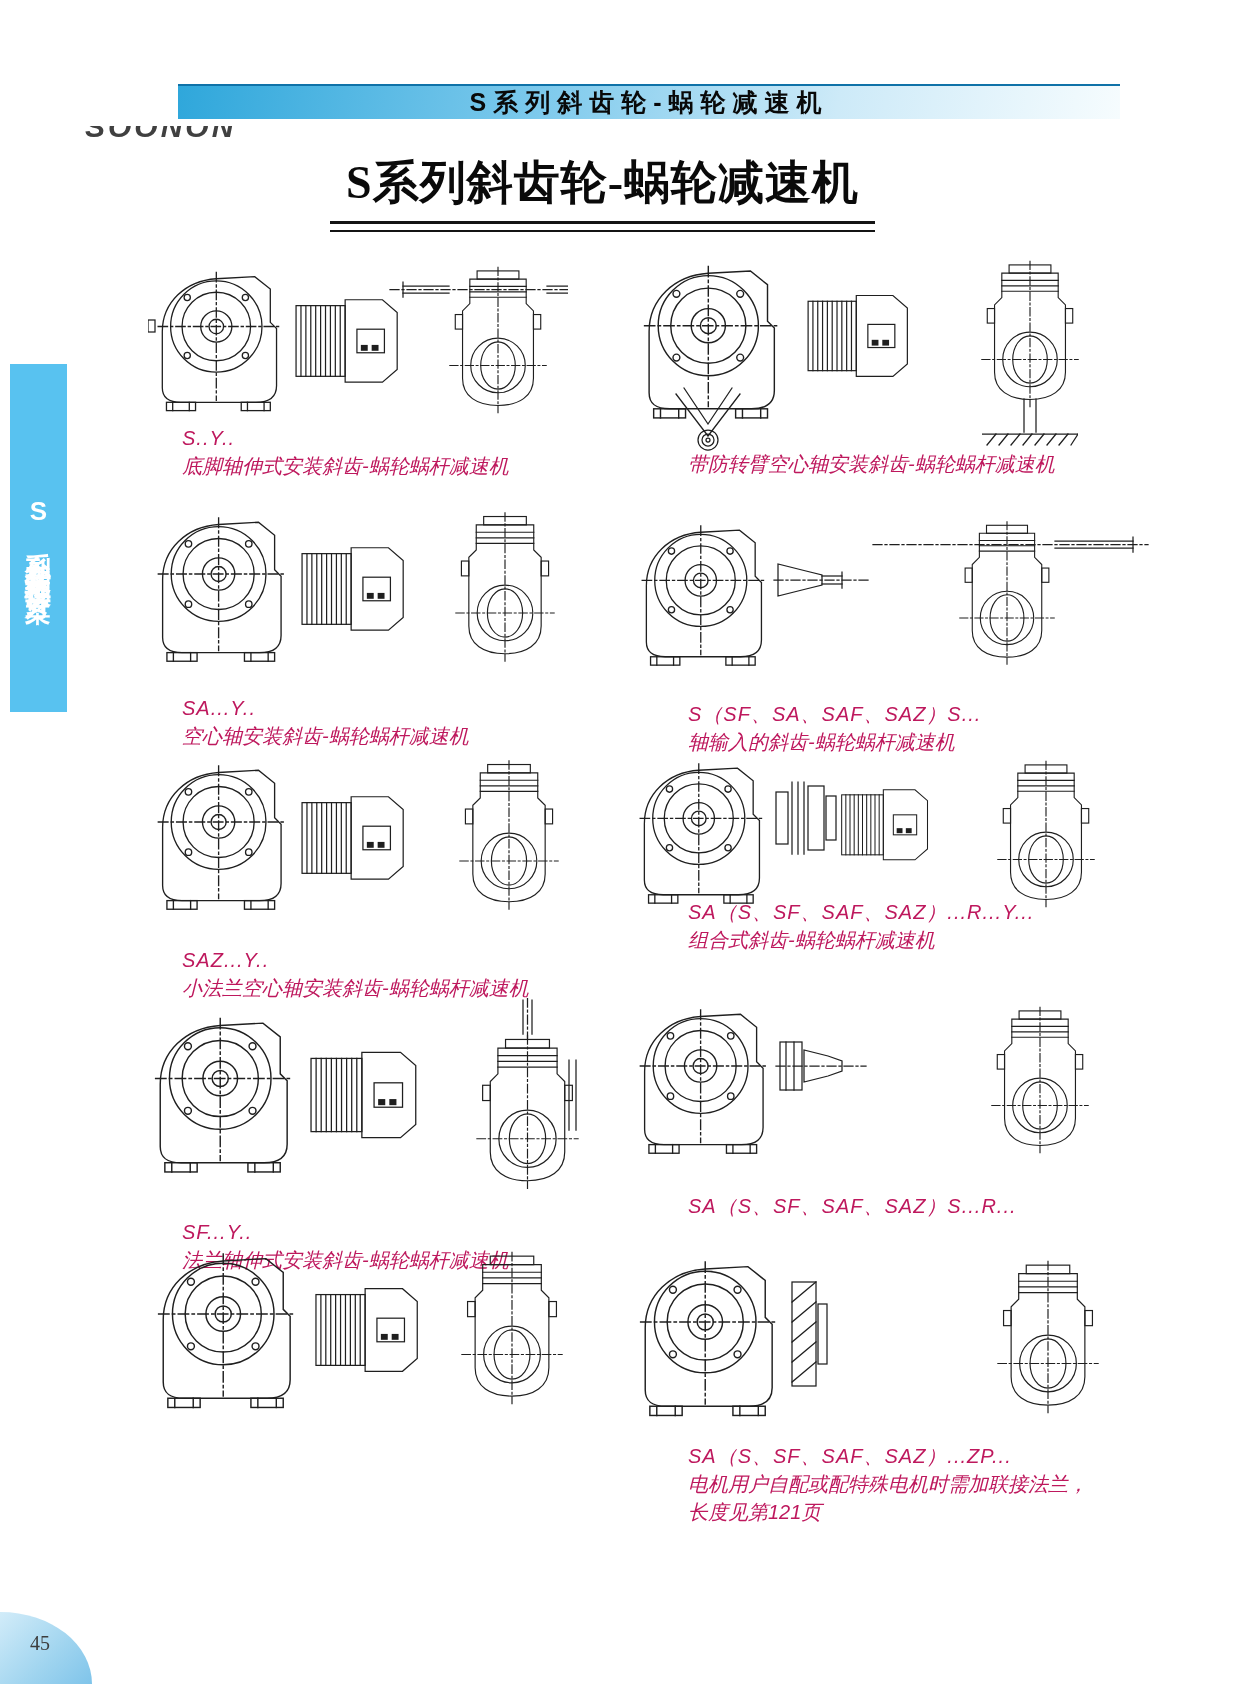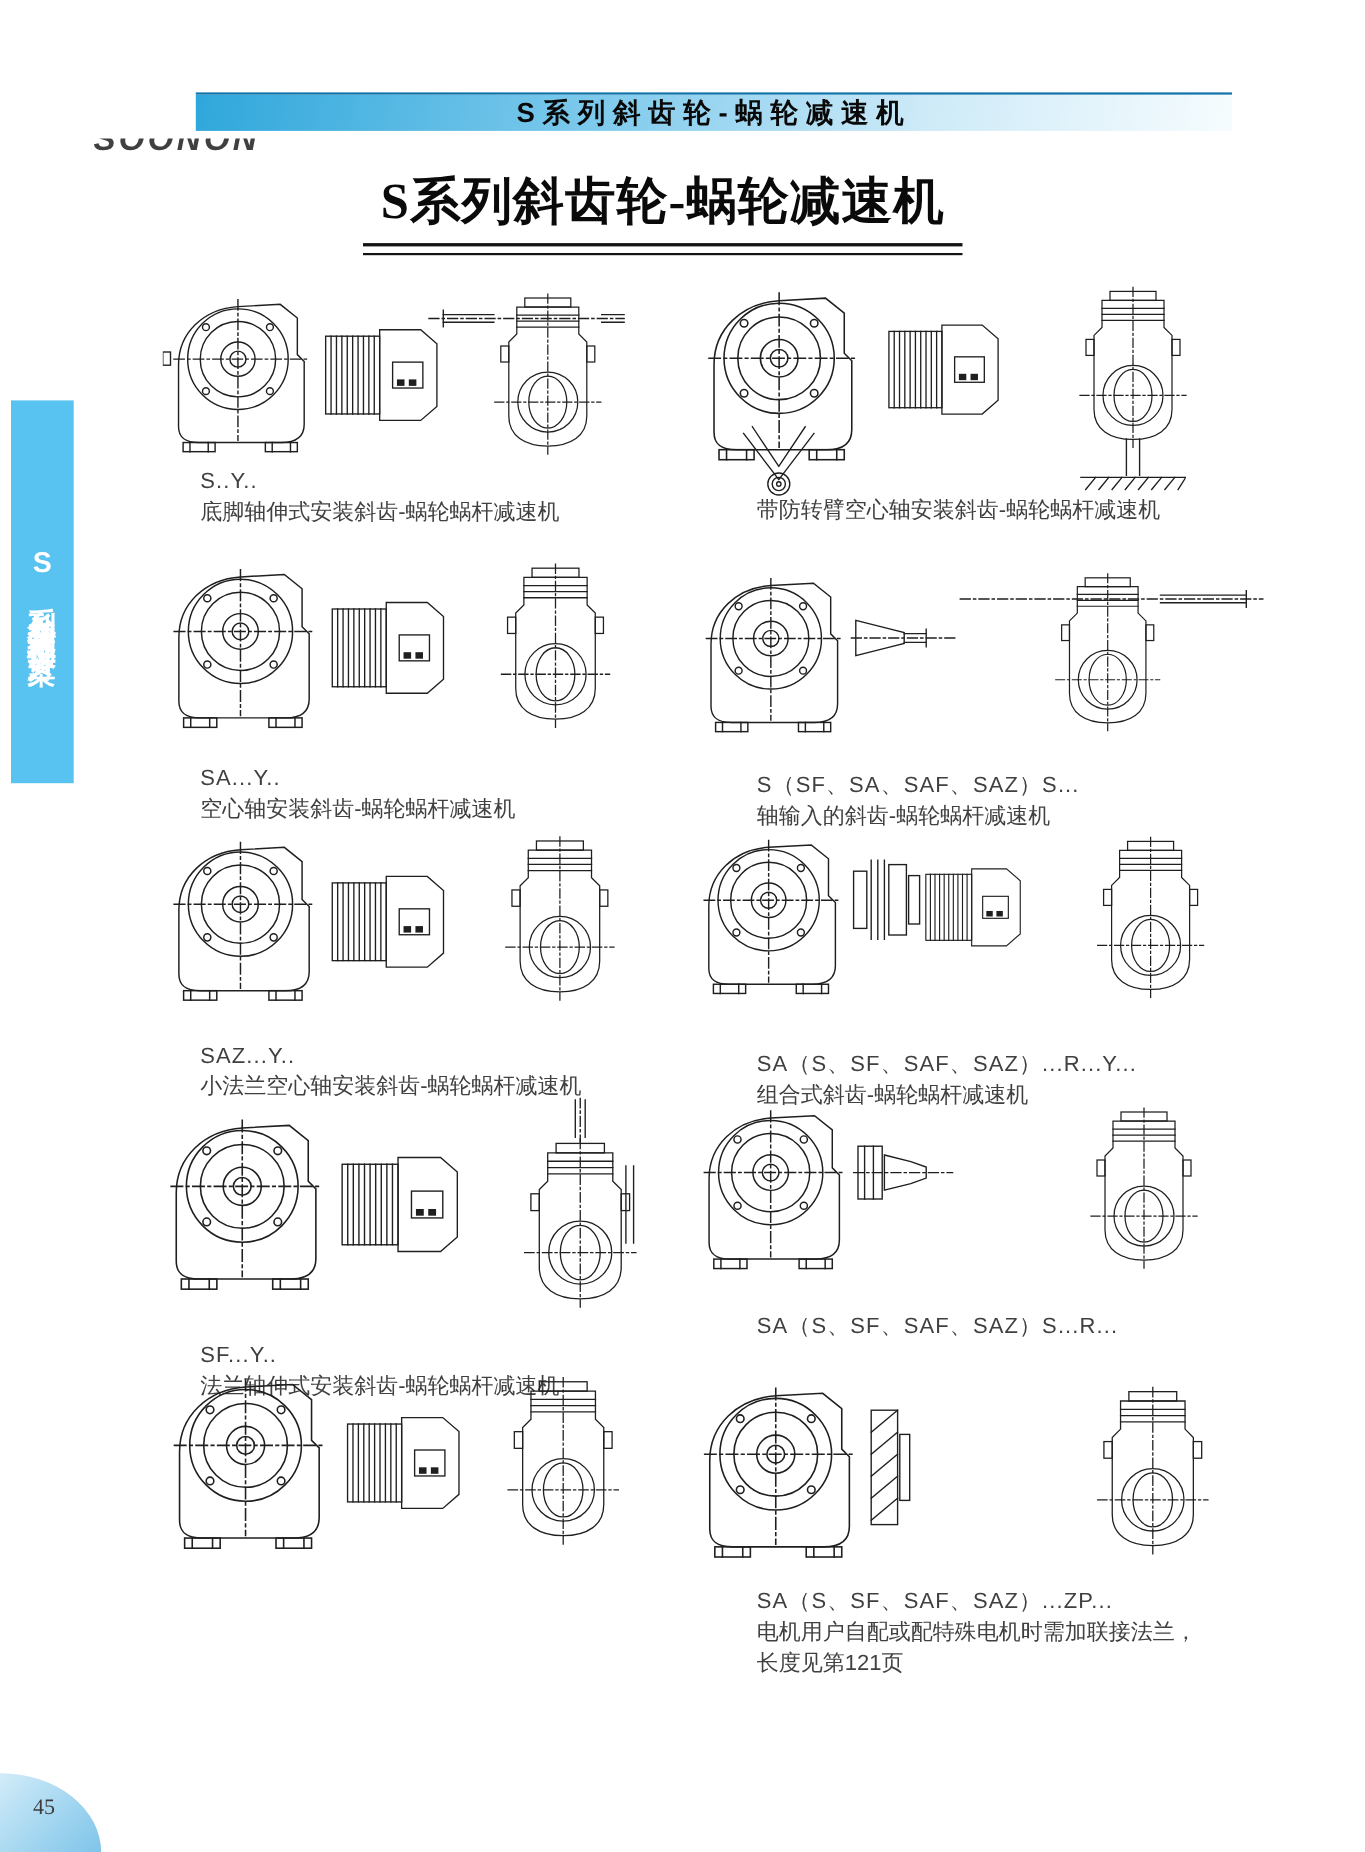--- a/index.html
+++ b/index.html
@@ -29,21 +29,21 @@
     display:flex;align-items:center;justify-content:center;}
   .sidebar-label{writing-mode:vertical-rl;text-orientation:upright;color:#ffffff;
     font-weight:bold;font-size:26px;letter-spacing:5px;line-height:1;}
 
   
   .cell{position:absolute;}
   .cell svg{display:block;width:100%;height:100%;}
   .draw{stroke:#1f1f1f;fill:none;stroke-width:1.25;stroke-linecap:square;}
 
   
-  .lbl{position:absolute;font-size:20px;line-height:28px;color:#404040;}
+  .lbl{position:absolute;font-size:20px;line-height:28px;color:#be185d;font-style:italic;}
   .lbl .code{letter-spacing:1px;}
 
   
   .page-badge{position:absolute;left:0;top:1612px;width:92px;height:72px;
     background:linear-gradient(135deg,#d2ecf9 0%,#9fd4ef 60%,#7fc4ea 100%);
     border-top-right-radius:95px 75px;}
   .page-num{position:absolute;left:30px;top:1632px;font-size:20px;color:#3c3c3c;font-family:Liberation Serif, serif;}
 </style>
 </head>
 <body>
@@ -216,21 +216,21 @@
       <rect x="148" y="40" width="12" height="52"></rect>
       <line x1="164" y1="30" x2="164" y2="102"></line>
         <line x1="170" y1="30" x2="170" y2="102"></line>
       <line x1="176" y1="30" x2="176" y2="102"></line>
       <rect x="180" y="34" width="16" height="64"></rect>
       <rect x="198" y="44" width="10" height="44"></rect>
       <use href="#s-mot" x="212" y="26" width="100" height="92"></use>
       <use href="#s-sec" x="368" y="6" width="100" height="152"></use>
     </svg>
   </div>
-  <div class="lbl" style="left:688px;top:954px">
+  <div class="lbl" style="left:688px;top:898px">
     <div class="code">SA（S、SF、SAF、SAZ）...R...Y...</div>
     <div class="desc">组合式斜齿-蜗轮蜗杆减速机</div>
   </div>
 
   <div class="cell" style="left:145px;top:998px;width:435px;height:202px">
     <svg class="draw" viewBox="0 0 435 202">
       <use href="#s-gb" x="6" y="14" width="150" height="163"></use>
       <use href="#s-mot" x="164" y="40" width="122" height="112"></use>
       <use href="#s-sec" x="330" y="34" width="105" height="160"></use>
       <line x1="378" y1="2" x2="378" y2="36"></line>

